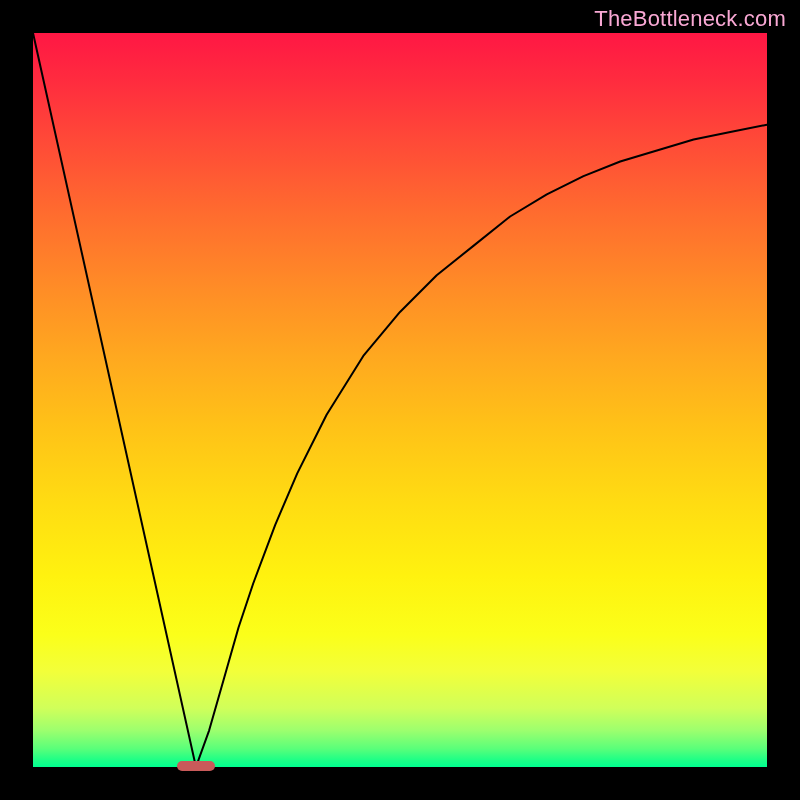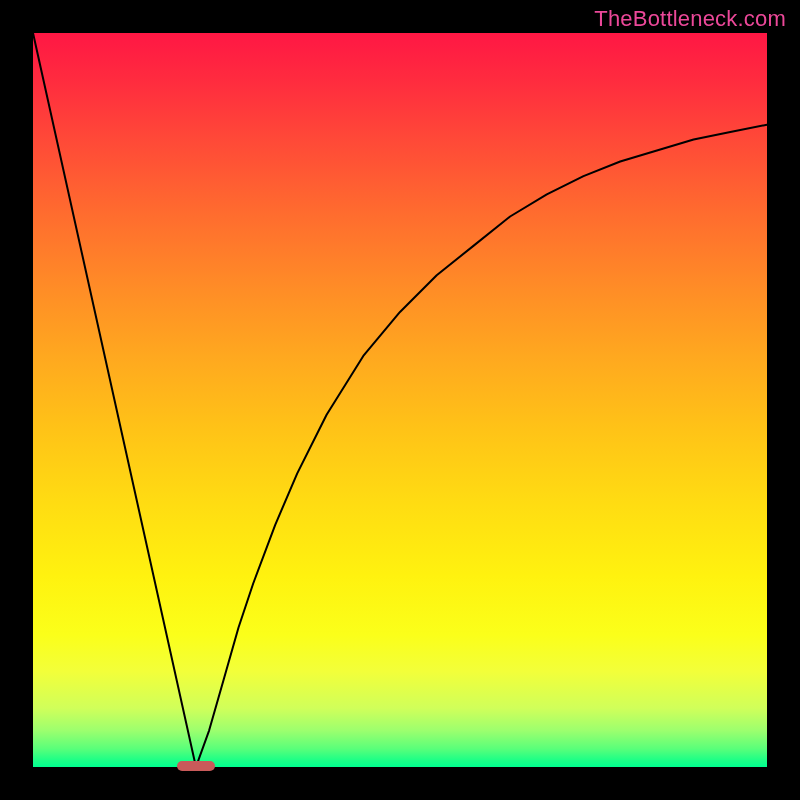--- a/index.html
+++ b/index.html
@@ -40,21 +40,21 @@
       #9dff6e 95%,
       #5aff7a 97.5%,
       #1fff86 99%,
       #00ff90 100%
     );
   }
   .watermark {
     position: absolute;
     top: 6px;
     right: 14px;
-    color: #ec4899;
+    color: #f9a8d4;
     font-size: 22px;
     font-weight: 400;
     letter-spacing: 0.2px;
     user-select: none;
   }
   svg.curve {
     position: absolute;
     left: 0;
     top: 0;
     width: 734px;

